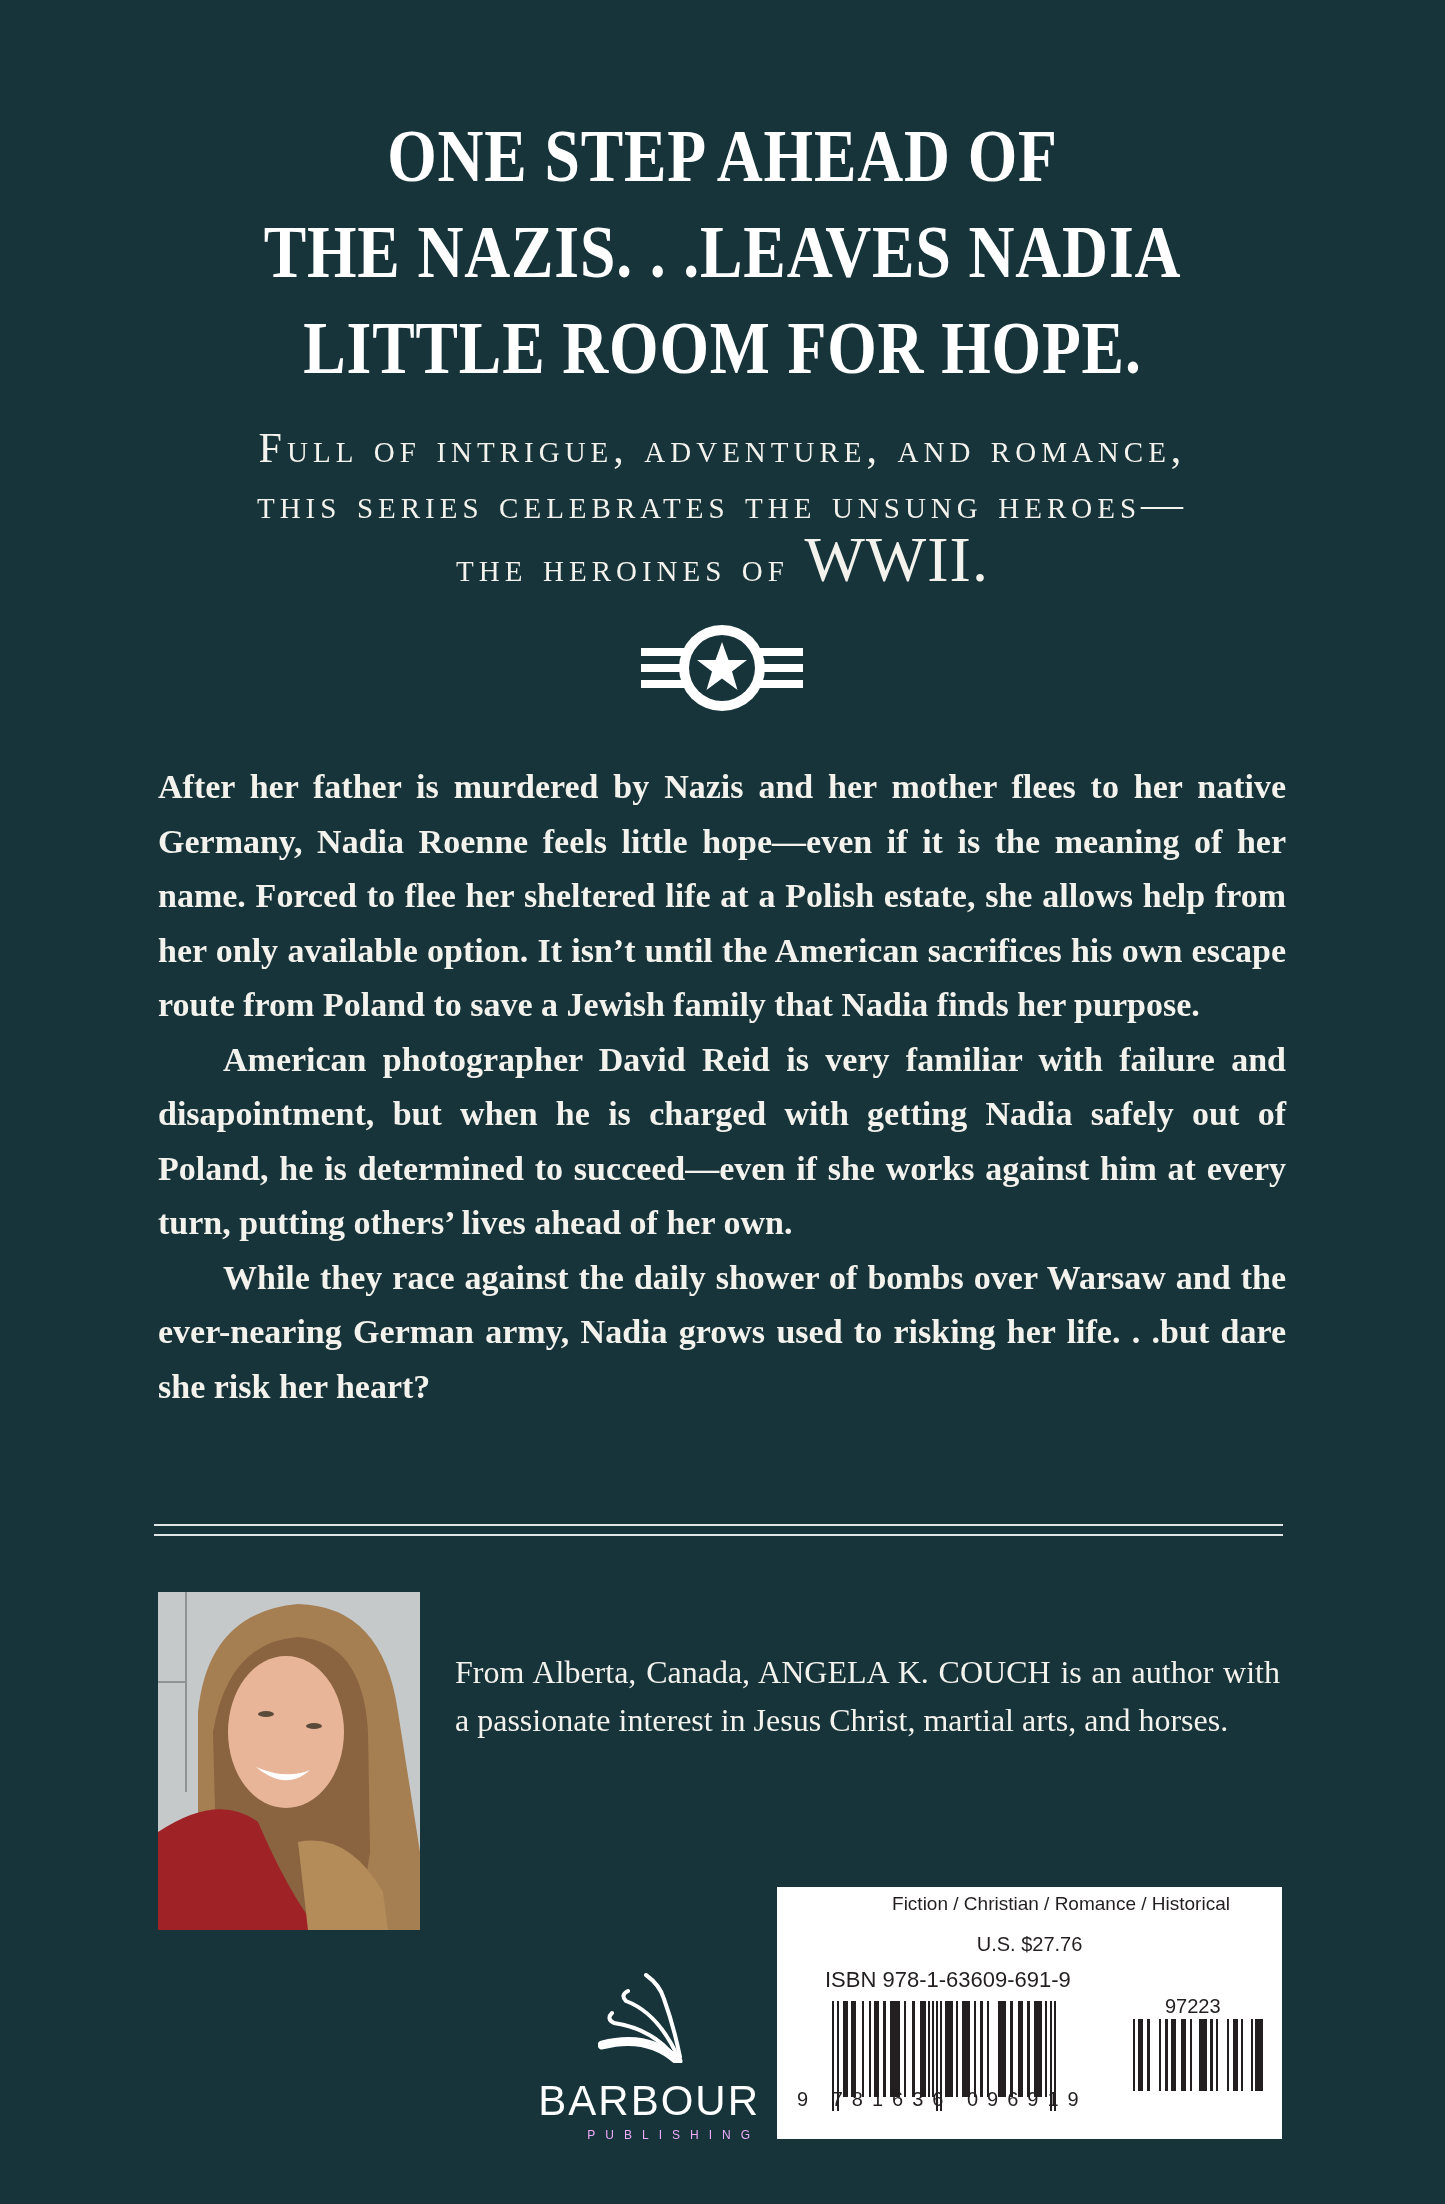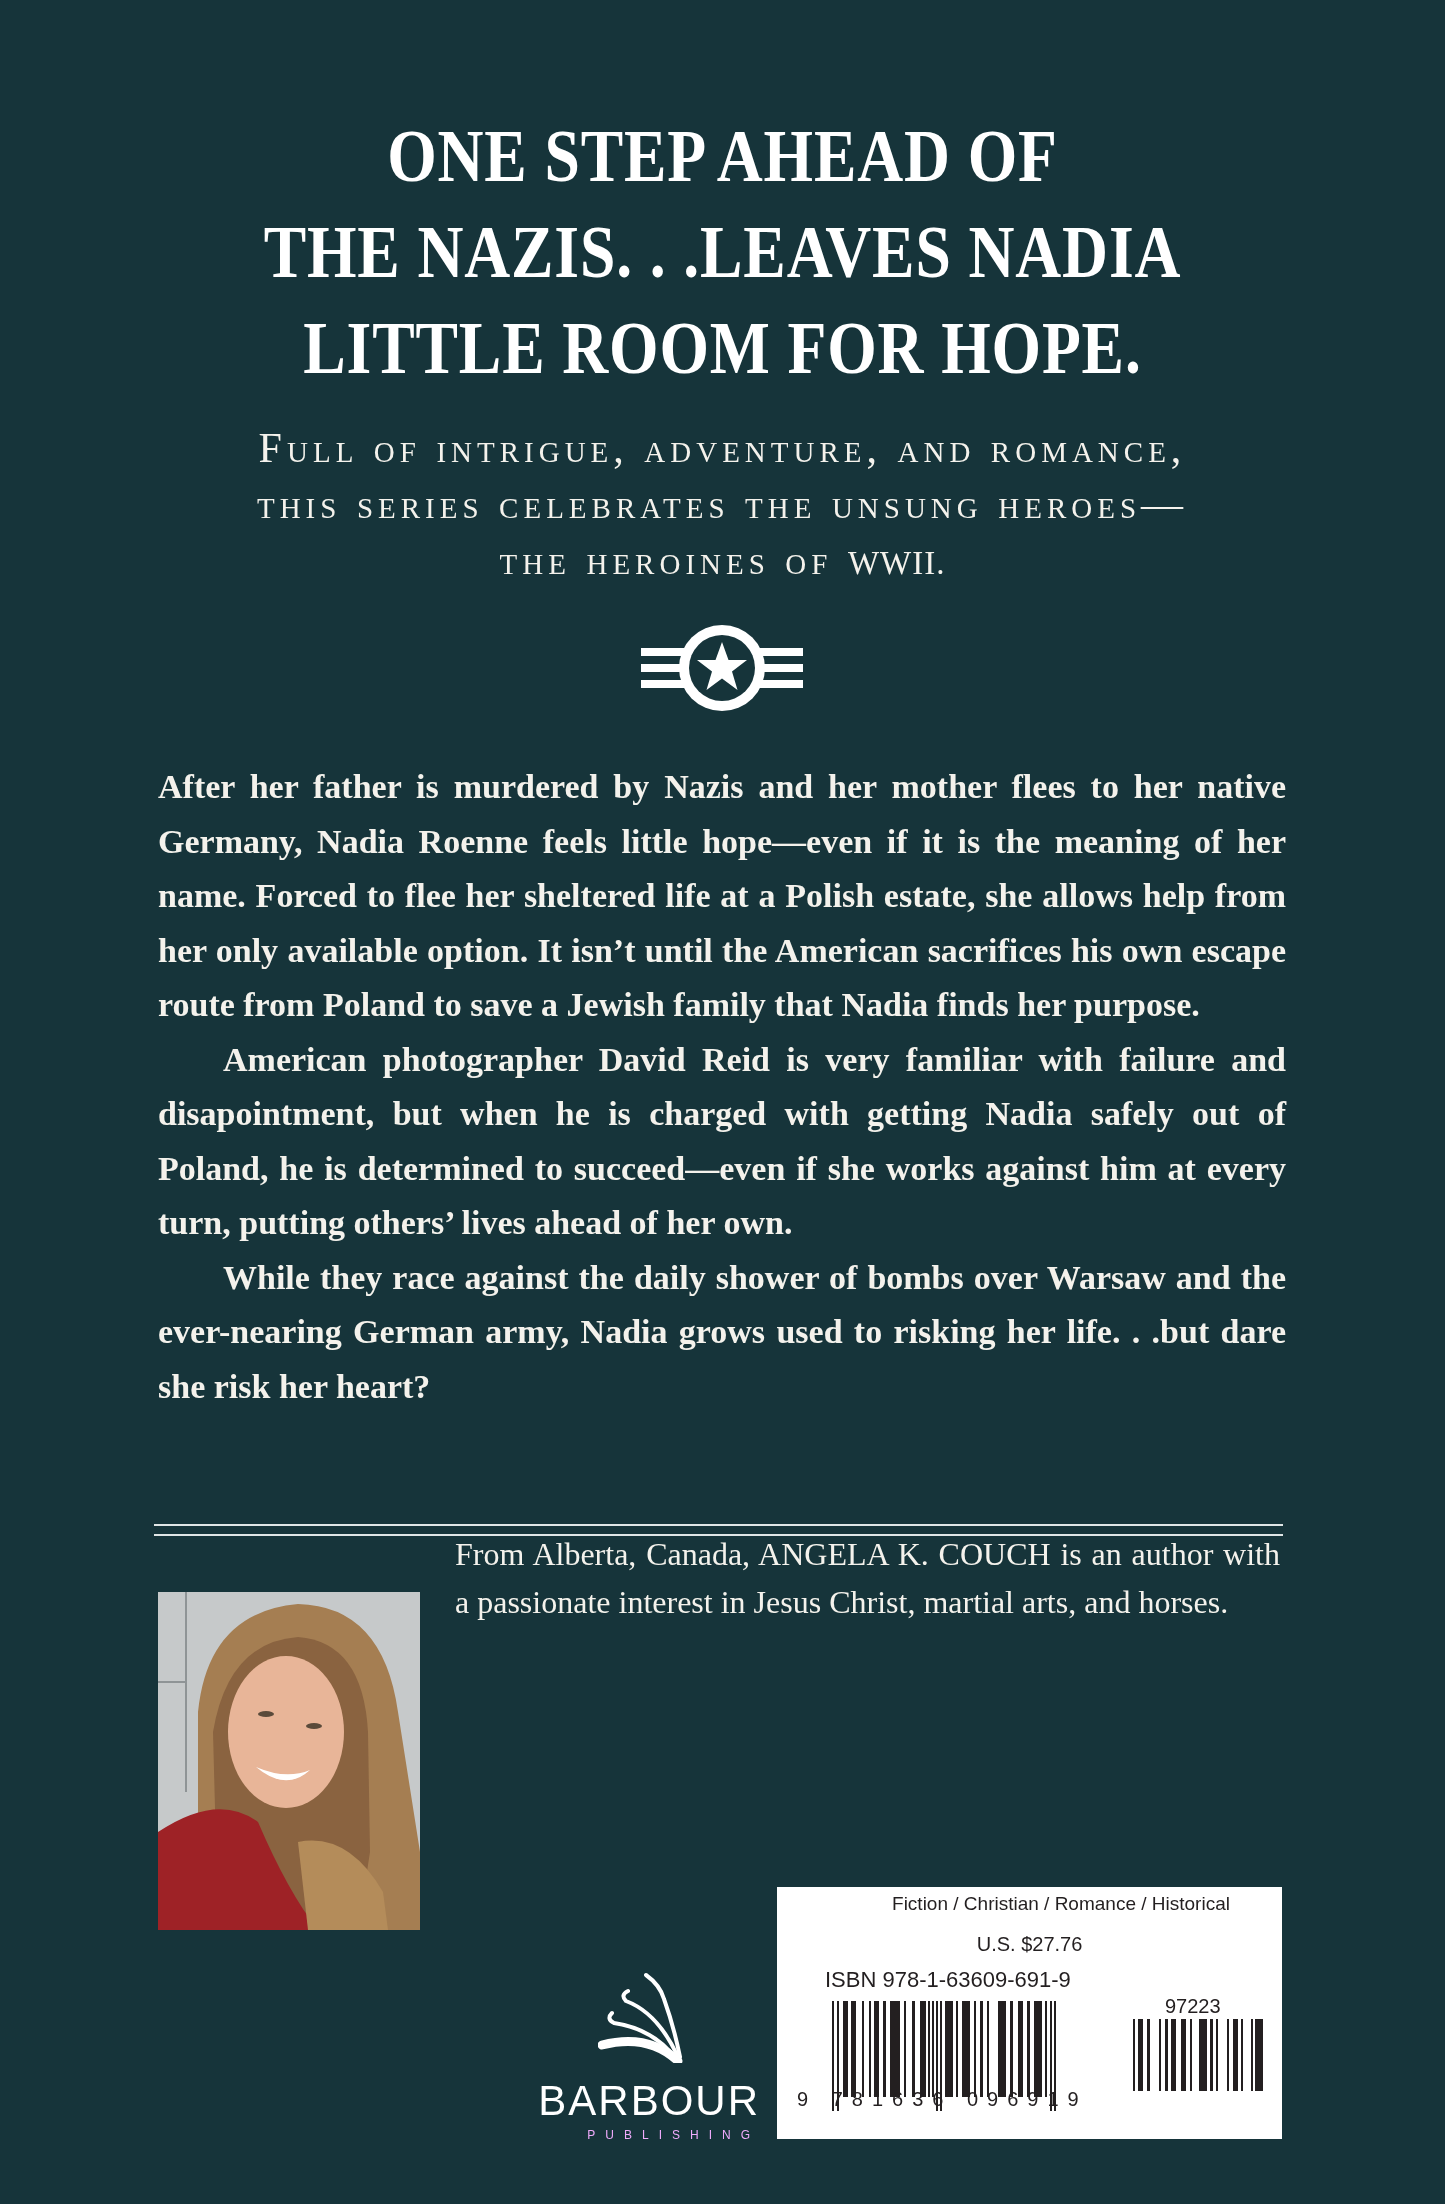--- a/index.html
+++ b/index.html
@@ -28,21 +28,21 @@
       position: absolute; left: 0; top: 420px; width: 1445px;
       text-align: center;
       font-family: "Liberation Serif", serif;
       font-variant: small-caps;
       font-size: 42px;
       line-height: 56px;
       letter-spacing: 5px;
       color: #f4f2ec;
     }
     .tagline div { white-space: nowrap; }
-    .tagline .big { font-size: 33px; letter-spacing: 1px; font-family: Liberation Serif, serif; }
+    .tagline .big { font-size: 64px; letter-spacing: 1px; font-family: Liberation Serif, serif; }
     .emblem {
       position: absolute; left: 638px; top: 620px; width: 168px; height: 96px;
     }
     .body-copy {
       position: absolute; left: 158px; top: 760px; width: 1128px;
       font-family: "Liberation Serif", serif;
       font-size: 34px;
       line-height: 54.5px;
       text-align: justify;
       color: #f4f2ec;
@@ -52,21 +52,21 @@
     .rule {
       position: absolute; left: 154px; width: 1129px; height: 2px;
       background: #dfe6e6;
     }
     .photo {
       position: absolute; left: 158px; top: 1592px; width: 262px; height: 338px;
       overflow: hidden;
       background: linear-gradient(180deg, #c9cbcc 0%, #bfc3c5 45%, #b9bcbd 60%, #9b2a2c 62%, #8e1e22 100%);
     }
     .bio {
-      position: absolute; left: 455px; top: 1530px; width: 825px;
+      position: absolute; left: 455px; top: 1648px; width: 825px;
       font-family: "Liberation Serif", serif;
       font-size: 32px;
       line-height: 48px;
       text-align: justify;
       color: #f4f2ec;
     }
     .logo {
       position: absolute; left: 520px; top: 1965px; width: 240px; height: 185px;
       text-align: right;
     }

